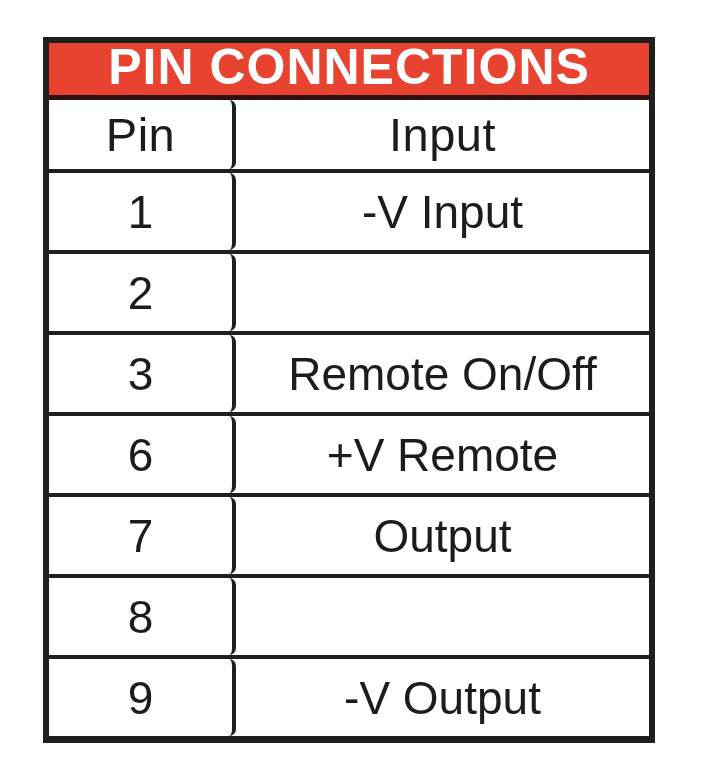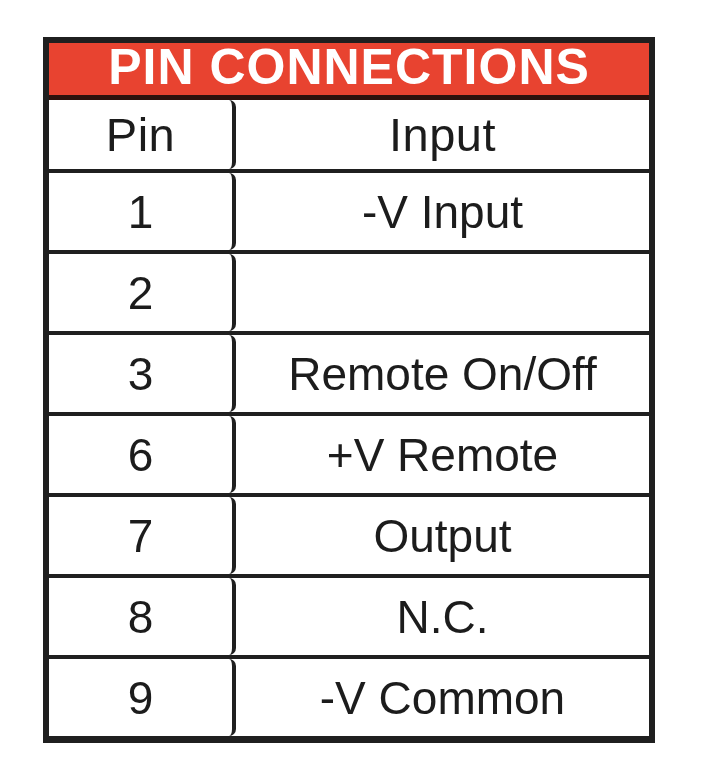--- a/index.html
+++ b/index.html
@@ -111,21 +111,20 @@
     <div class="cell dual-col">+V Remote</div>
   </div>
 
   <div class="row">
     <div class="cell pin-col">7</div>
     <div class="cell dual-col">Output</div>
   </div>
 
   <div class="row">
     <div class="cell pin-col">8</div>
-    <div class="cell dual-col">N.C.</div>
   </div>
 
   <div class="row">
     <div class="cell pin-col">9</div>
-    <div class="cell dual-col">-V Common</div>
+    <div class="cell dual-col">-V Output</div>
   </div>
 
 </div>
 
 </body></html>

